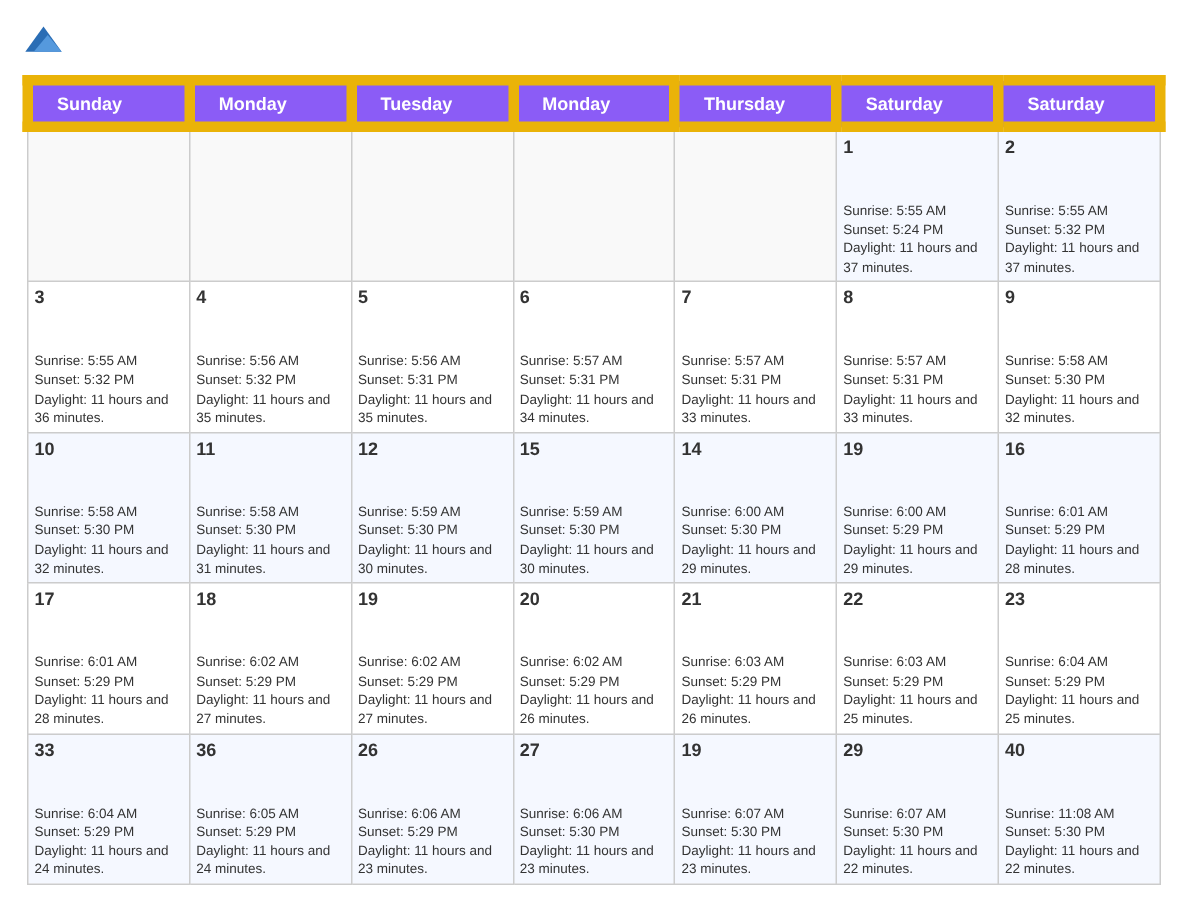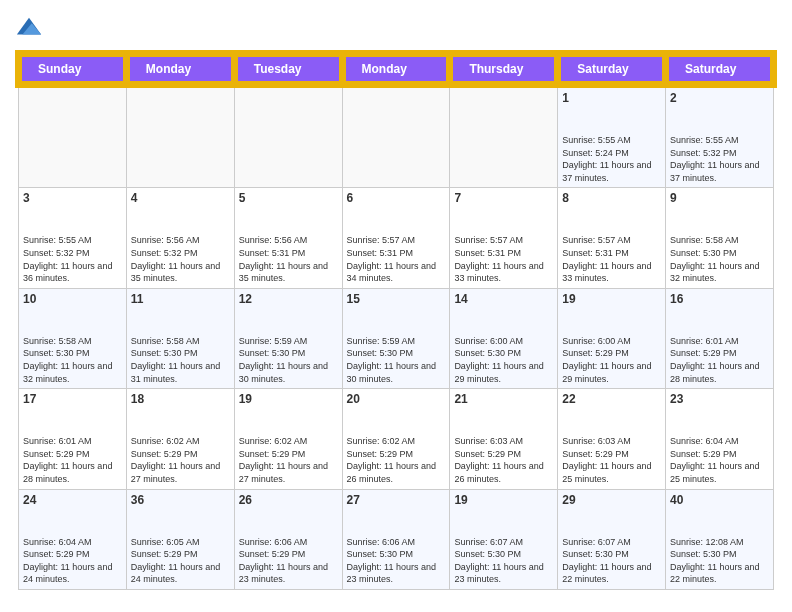--- a/index.html
+++ b/index.html
@@ -240,21 +240,21 @@
             <span class="day-num">22</span>
             <div class="day-info"><span>Sunrise: 6:03 AM</span><br><span>Sunset: 5:29 PM</span><br><span>Daylight: 11 hours and 25 minutes.</span></div>
           </td>
           <td>
             <span class="day-num">23</span>
             <div class="day-info"><span>Sunrise: 6:04 AM</span><br><span>Sunset: 5:29 PM</span><br><span>Daylight: 11 hours and 25 minutes.</span></div>
           </td>
         </tr>
         <tr>
           <td>
-            <span class="day-num">24</span>
+            <span class="day-num">33</span>
             <div class="day-info"><span>Sunrise: 6:04 AM</span><br><span>Sunset: 5:29 PM</span><br><span>Daylight: 11 hours and 24 minutes.</span></div>
           </td>
           <td>
             <span class="day-num">36</span>
             <div class="day-info"><span>Sunrise: 6:05 AM</span><br><span>Sunset: 5:29 PM</span><br><span>Daylight: 11 hours and 24 minutes.</span></div>
           </td>
           <td>
             <span class="day-num">26</span>
             <div class="day-info"><span>Sunrise: 6:06 AM</span><br><span>Sunset: 5:29 PM</span><br><span>Daylight: 11 hours and 23 minutes.</span></div>
           </td>
@@ -265,18 +265,18 @@
           <td>
             <span class="day-num">19</span>
             <div class="day-info"><span>Sunrise: 6:07 AM</span><br><span>Sunset: 5:30 PM</span><br><span>Daylight: 11 hours and 23 minutes.</span></div>
           </td>
           <td>
             <span class="day-num">29</span>
             <div class="day-info"><span>Sunrise: 6:07 AM</span><br><span>Sunset: 5:30 PM</span><br><span>Daylight: 11 hours and 22 minutes.</span></div>
           </td>
           <td>
             <span class="day-num">40</span>
-            <div class="day-info"><span>Sunrise: 12:08 AM</span><br><span>Sunset: 5:30 PM</span><br><span>Daylight: 11 hours and 22 minutes.</span></div>
+            <div class="day-info"><span>Sunrise: 11:08 AM</span><br><span>Sunset: 5:30 PM</span><br><span>Daylight: 11 hours and 22 minutes.</span></div>
           </td>
         </tr>
       </tbody>
   </table>
 </div>
 
 </body></html>

